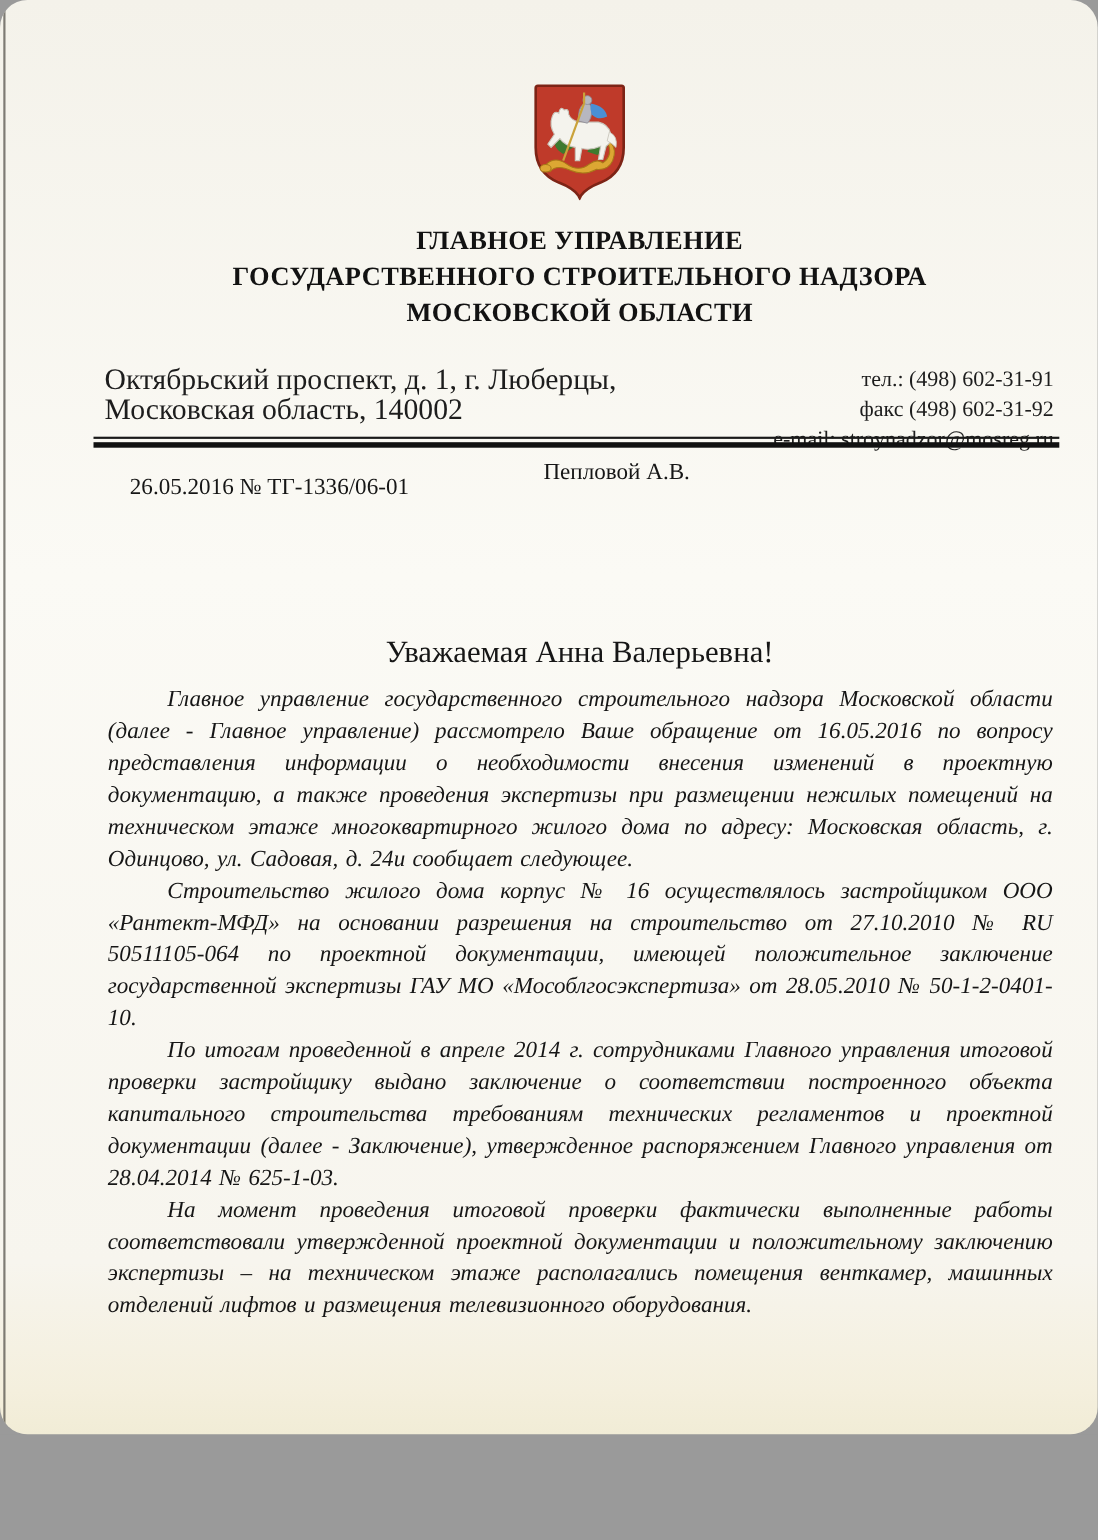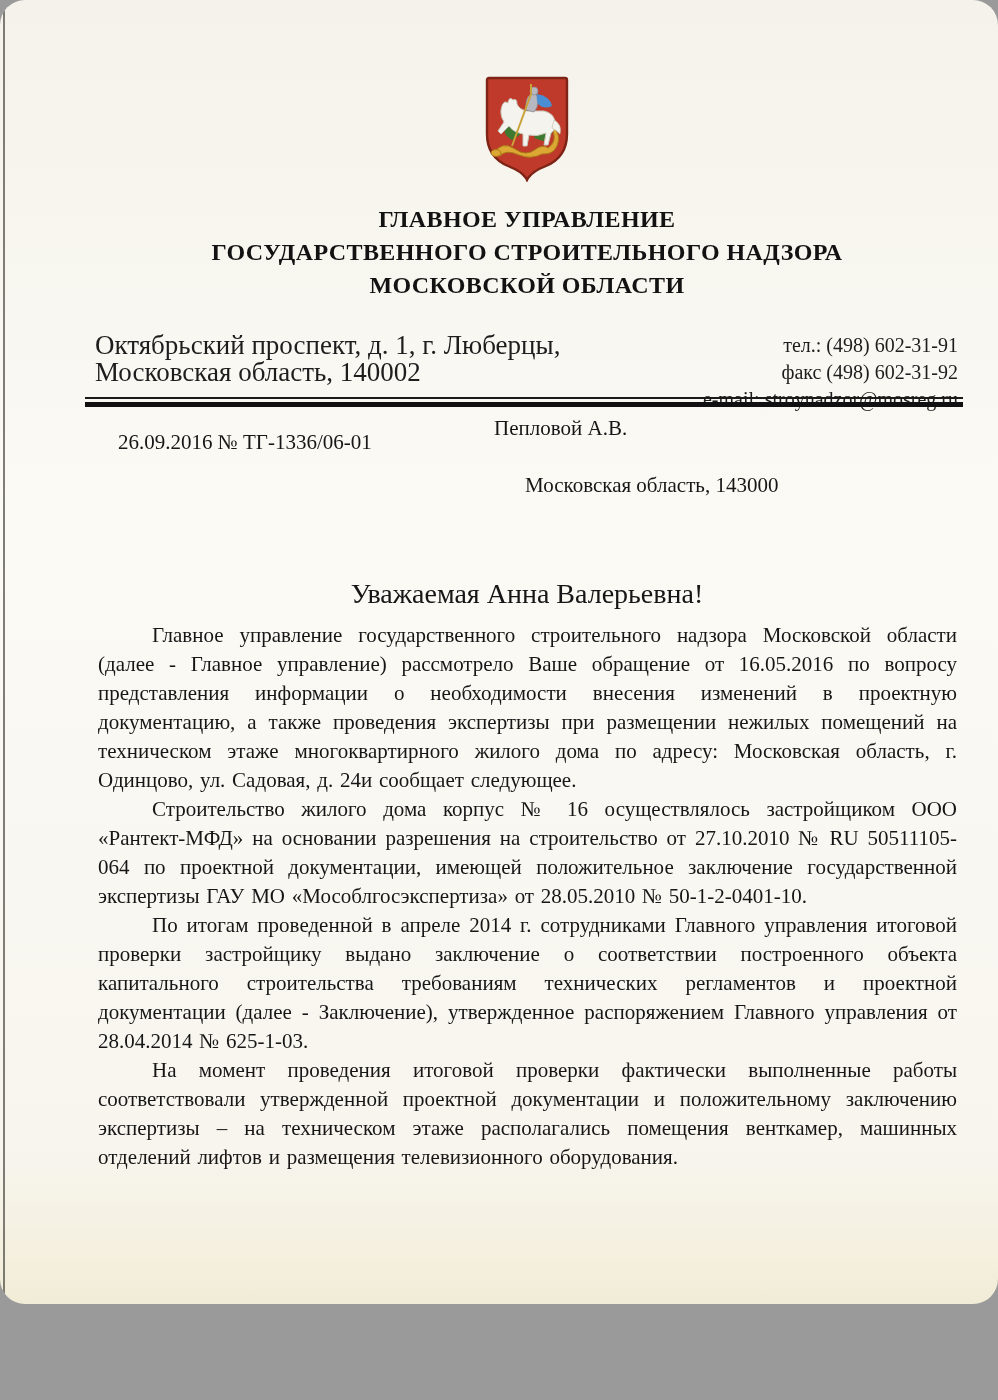--- a/index.html
+++ b/index.html
@@ -52,20 +52,21 @@
     font-size: 21px; line-height: 30px; color: #161616;
   }
   .salutation {
     position: absolute; left: 95px; top: 578px; width: 864px;
     text-align: center; font-size: 28px; color: #161616;
   }
   .letter-body {
     position: absolute; left: 98px; top: 621px; width: 859px;
     font-size: 21px; line-height: 29px; text-align: justify;
     color: #161616;
+    font-style: italic;
   }
   .letter-body p { margin: 0; text-indent: 54px; word-spacing: 1.5px; }
   .scan-number {
     position: absolute; left: 828px; top: 1322px;
     font-family: "DejaVu Sans Mono", monospace;
     font-size: 31px; letter-spacing: 3px; color: #3c3c3c; margin-top: 38px;
   }
 </style>
 </head>
 <body>
@@ -111,25 +112,24 @@
       <div>факс (498) 602-31-92</div>
       <div>e-mail: stroynadzor@mosreg.ru</div>
     </div>
   </div>
 
   <div class="rule-double">
     <div class="rule-thin"></div>
     <div class="rule-thick"></div>
   </div>
 
-  <div class="ref-date">26.09.2016 № ТГ-1336/06-01</div>
+  <div class="ref-date">26.05.2016 № ТГ-1336/06-01</div>
 
   <div class="recipient-name">Пепловой А.В.</div>
   <div class="recipient-address">
-    <div>Московская область, 143000</div>
   </div>
 
   <div class="salutation">Уважаемая Анна Валерьевна!</div>
 
   <div class="letter-body">
     <p>Главное управление государственного строительного надзора Московской области (далее - Главное управление) рассмотрело Ваше обращение от 16.05.2016 по вопросу представления информации о необходимости внесения изменений в проектную документацию, а также проведения экспертизы при размещении нежилых помещений на техническом этаже многоквартирного жилого дома по адресу: Московская область, г. Одинцово, ул. Садовая, д. 24и сообщает следующее.</p>
     <p>Строительство жилого дома корпус № 16 осуществлялось застройщиком ООО «Рантект-МФД» на основании разрешения на строительство от 27.10.2010 № RU 50511105-064 по проектной документации, имеющей положительное заключение государственной экспертизы ГАУ МО «Мособлгосэкспертиза» от 28.05.2010 № 50-1-2-0401-10.</p>
     <p>По итогам проведенной в апреле 2014 г. сотрудниками Главного управления итоговой проверки застройщику выдано заключение о соответствии построенного объекта капитального строительства требованиям технических регламентов и проектной документации (далее - Заключение), утвержденное распоряжением Главного управления от 28.04.2014 № 625-1-03.</p>
     <p>На момент проведения итоговой проверки фактически выполненные работы соответствовали утвержденной проектной документации и положительному заключению экспертизы – на техническом этаже располагались помещения венткамер, машинных отделений лифтов и размещения телевизионного оборудования.</p>
   </div>

